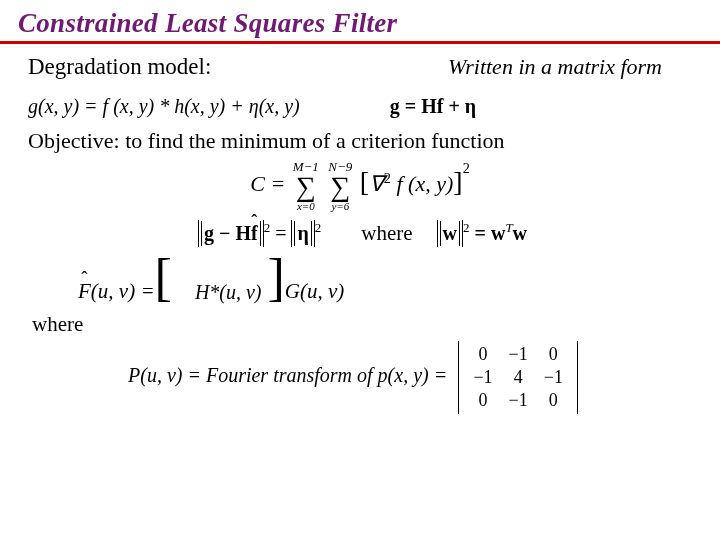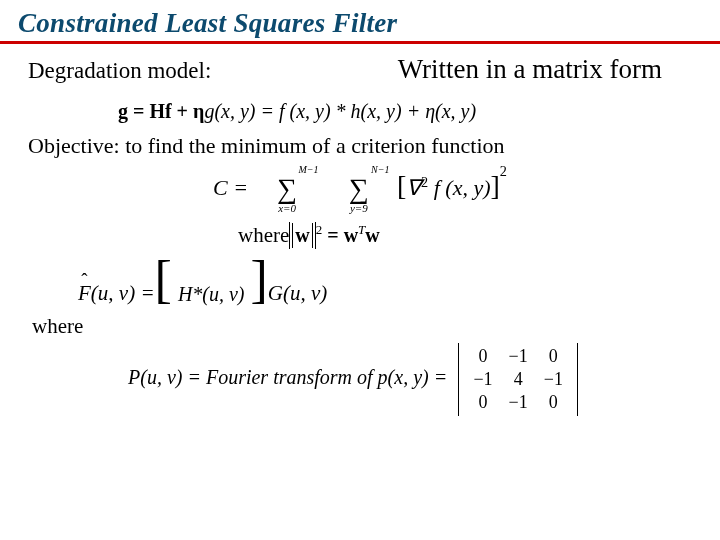--- a/index.html
+++ b/index.html
@@ -13,41 +13,42 @@
     position: relative;
     overflow: hidden;
   }
   .slide {
     padding: 8px 18px 10px 18px;
   }
   .title {
     font-size: 27px;
     font-weight: bold;
     font-style: italic;
-    color: #0c4a6e;
+    color: #701a75;
     letter-spacing: 0.3px;
     margin: 0 0 2px 0;
   }
   .rule {
     height: 3px;
     background: #cc0000;
     margin: 0 -18px 10px -18px;
   }
   .row {
     display: flex;
     align-items: baseline;
     margin: 4px 10px 15px 10px;
   }
   .left {
     font-size: 23px;
   }
   .right {
-    font-size: 27px;
+    font-size: 22px;
     margin-left: auto;
     padding-right: 30px;
+    font-style: italic;
   }
   .eq-row {
     display: flex;
     align-items: center;
     margin: 2px 10px 10px 10px;
   }
   .eq {
     font-family: "Times New Roman", Times, serif;
     font-size: 20px;
     font-style: italic;
@@ -71,32 +72,32 @@
   }
   .sum {
     display: inline-flex;
     flex-direction: column;
     align-items: center;
     vertical-align: middle;
     font-style: normal;
     line-height: 1;
     margin: 0 2px;
   }
-  .sum .top { font-size: 10px; font-style: italic; margin-left: 43px; }
+  .sum .top { font-size: 13px; font-style: italic; }
   .sum .sigma { font-size: 28px; }
   .sum .bot { font-size: 11px; font-style: italic; }
   .frac {
     display: inline-flex;
     flex-direction: column;
     align-items: center;
     vertical-align: middle;
     line-height: 1.15;
     margin: 0 2px;
   }
-  .frac .num { padding: 0 4px; }
+  .frac .num { padding: 0 4px; margin-left: 17px; }
   .frac .den { border-top: 1.2px solid #000; padding: 1px 4px 0 4px; }
   .mat {
     display: inline-block;
     vertical-align: middle;
     border-left: 1.5px solid #000;
     border-right: 1.5px solid #000;
     padding: 2px 6px;
     margin-left: 6px;
   }
   .mat table { border-collapse: collapse; }
@@ -160,47 +161,52 @@
 <div class="slide">
   <div class="title">Constrained Least Squares Filter</div>
   <div class="rule"></div>
 
   <div class="row">
     <span class="left">Degradation model:</span>
     <span class="right">Written in a matrix form</span>
   </div>
 
   <div class="eq-row">
+    <span class="eq">g(x, y) = f (x, y) * h(x, y) + η(x, y)</span>
     <span class="eq eq-matrix" style="margin-left:90px;">g = Hf + η</span>
-    <span class="eq">g(x, y) = f (x, y) * h(x, y) + η(x, y)</span>
   </div>
 
   <div class="line">Objective: to find the minimum of a criterion function</div>
 
   <div class="center-eq">
     <span class="eq" style="font-size:22px;">
       <span>C =</span>
       <span class="sum">
         <span class="top">M−1</span>
         <span class="sigma">∑</span>
         <span class="bot">x=0</span>
       </span>
       <span class="sum">
-        <span class="top">N−1</span>
+        <span class="top">N−9</span>
         <span class="sigma">∑</span>
-        <span class="bot">y=9</span>
+        <span class="bot">y=6</span>
       </span>
       <span class="rm" style="font-size:28px;">[</span><span>∇</span><sup>2</sup><span> f (x, y)</span><span class="rm" style="font-size:28px;">]</span><sup style="position:relative; top:-10px;">2</sup>
     </span>
   </div>
 
 
   <div class="eq-row" style="margin-left:180px;">
+    <span class="eq">
+      <span class="norm-outer"><span class="norm"><span class="rm" style="font-weight:bold;">g − H</span><span class="hat rm" style="font-weight:bold;">f</span></span></span><sup>2</sup>
+      <span class="rm"> = </span>
+      <span class="norm-outer"><span class="norm"><span class="rm" style="font-weight:bold;">η</span></span></span><sup>2</sup>
+    </span>
     <span class="where-right">where</span>
-    <span class="eq" style="">
+    <span class="eq" style="margin-left:24px;">
       <span class="norm-outer"><span class="norm"><span class="rm" style="font-weight:bold;">w</span></span></span><sup>2</sup><span class="rm" style="font-weight:bold;"> = w</span><sup style="font-style:italic;">T</sup><span class="rm" style="font-weight:bold;">w</span>
     </span>
   </div>
 
 
   <div class="fhat-box">
     <span class="eq" style="font-size:21px;">
       <span class="hat">F</span><span>(u, v) = </span>
     </span>
     <span class="big-sq-l">[</span>

